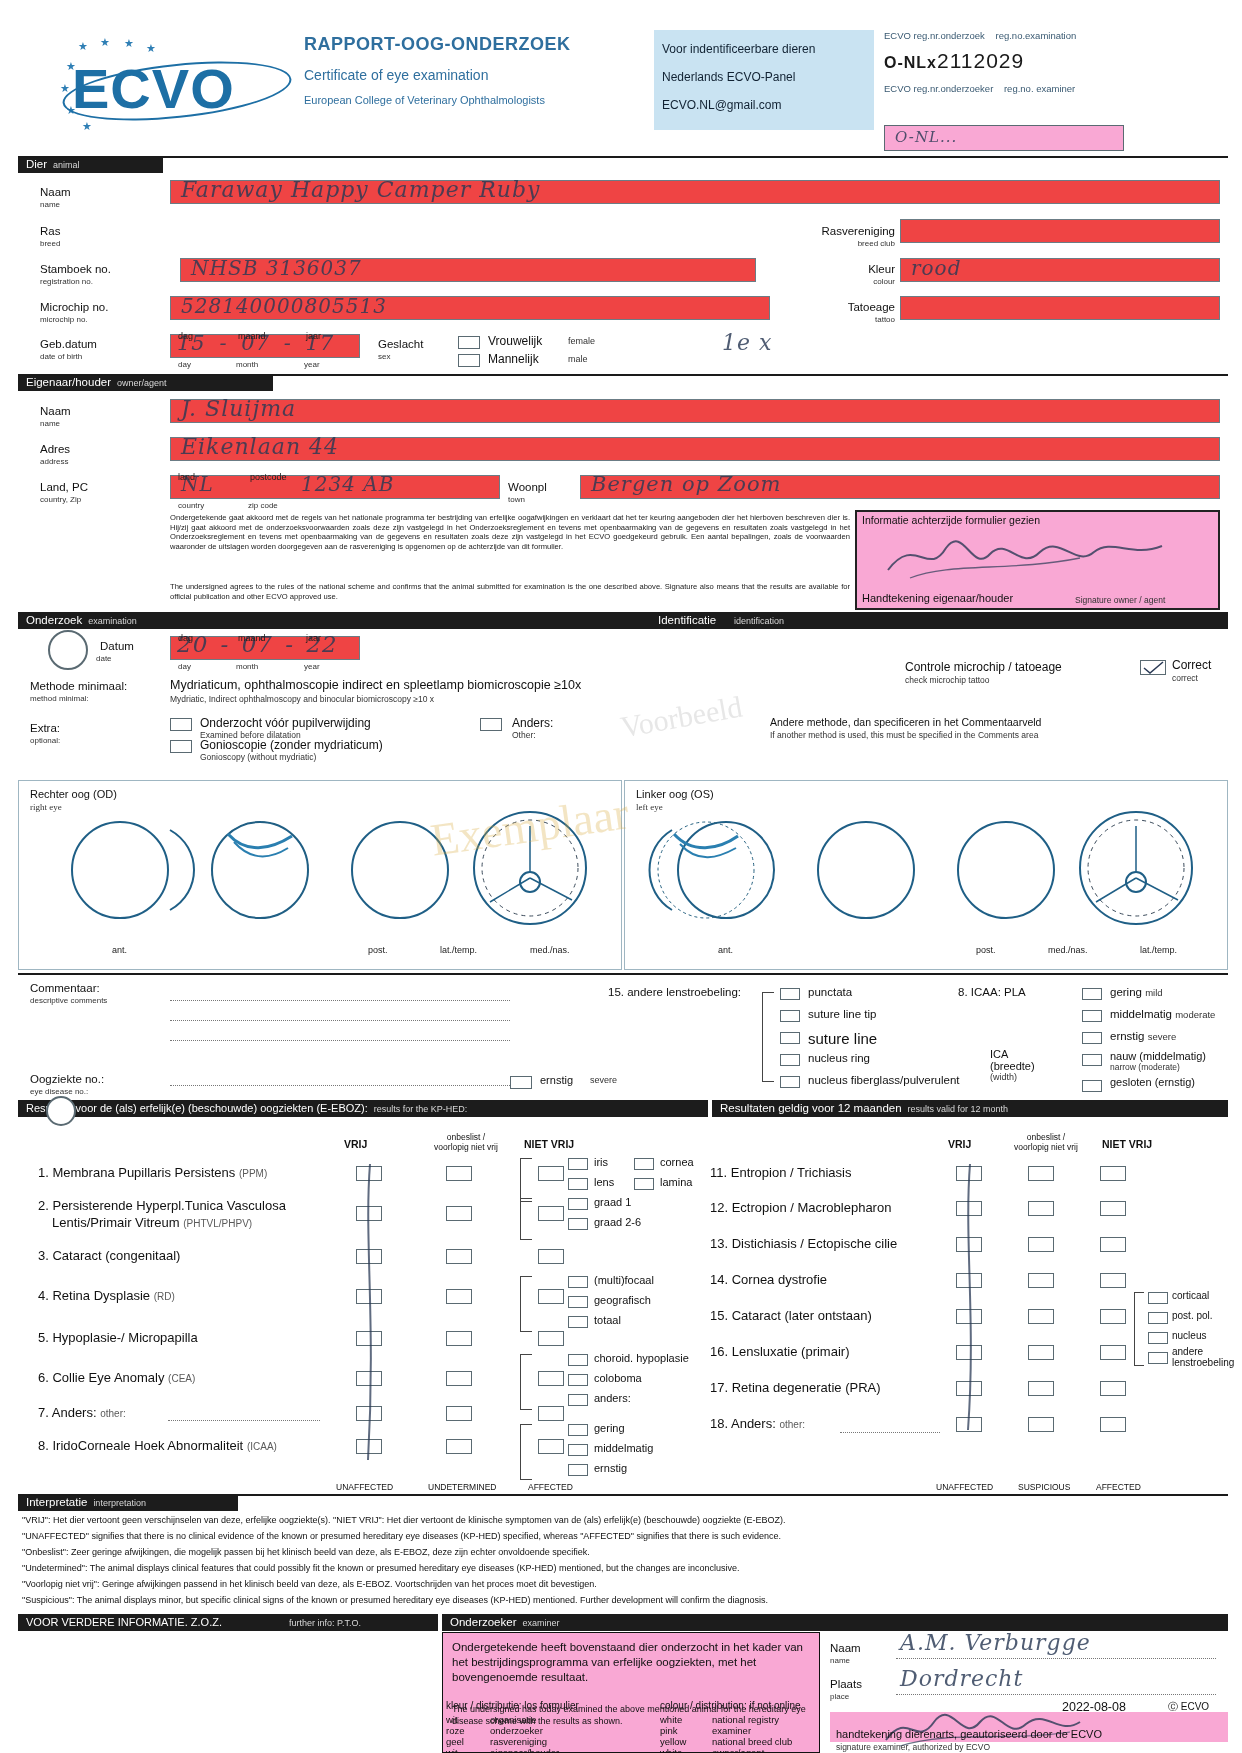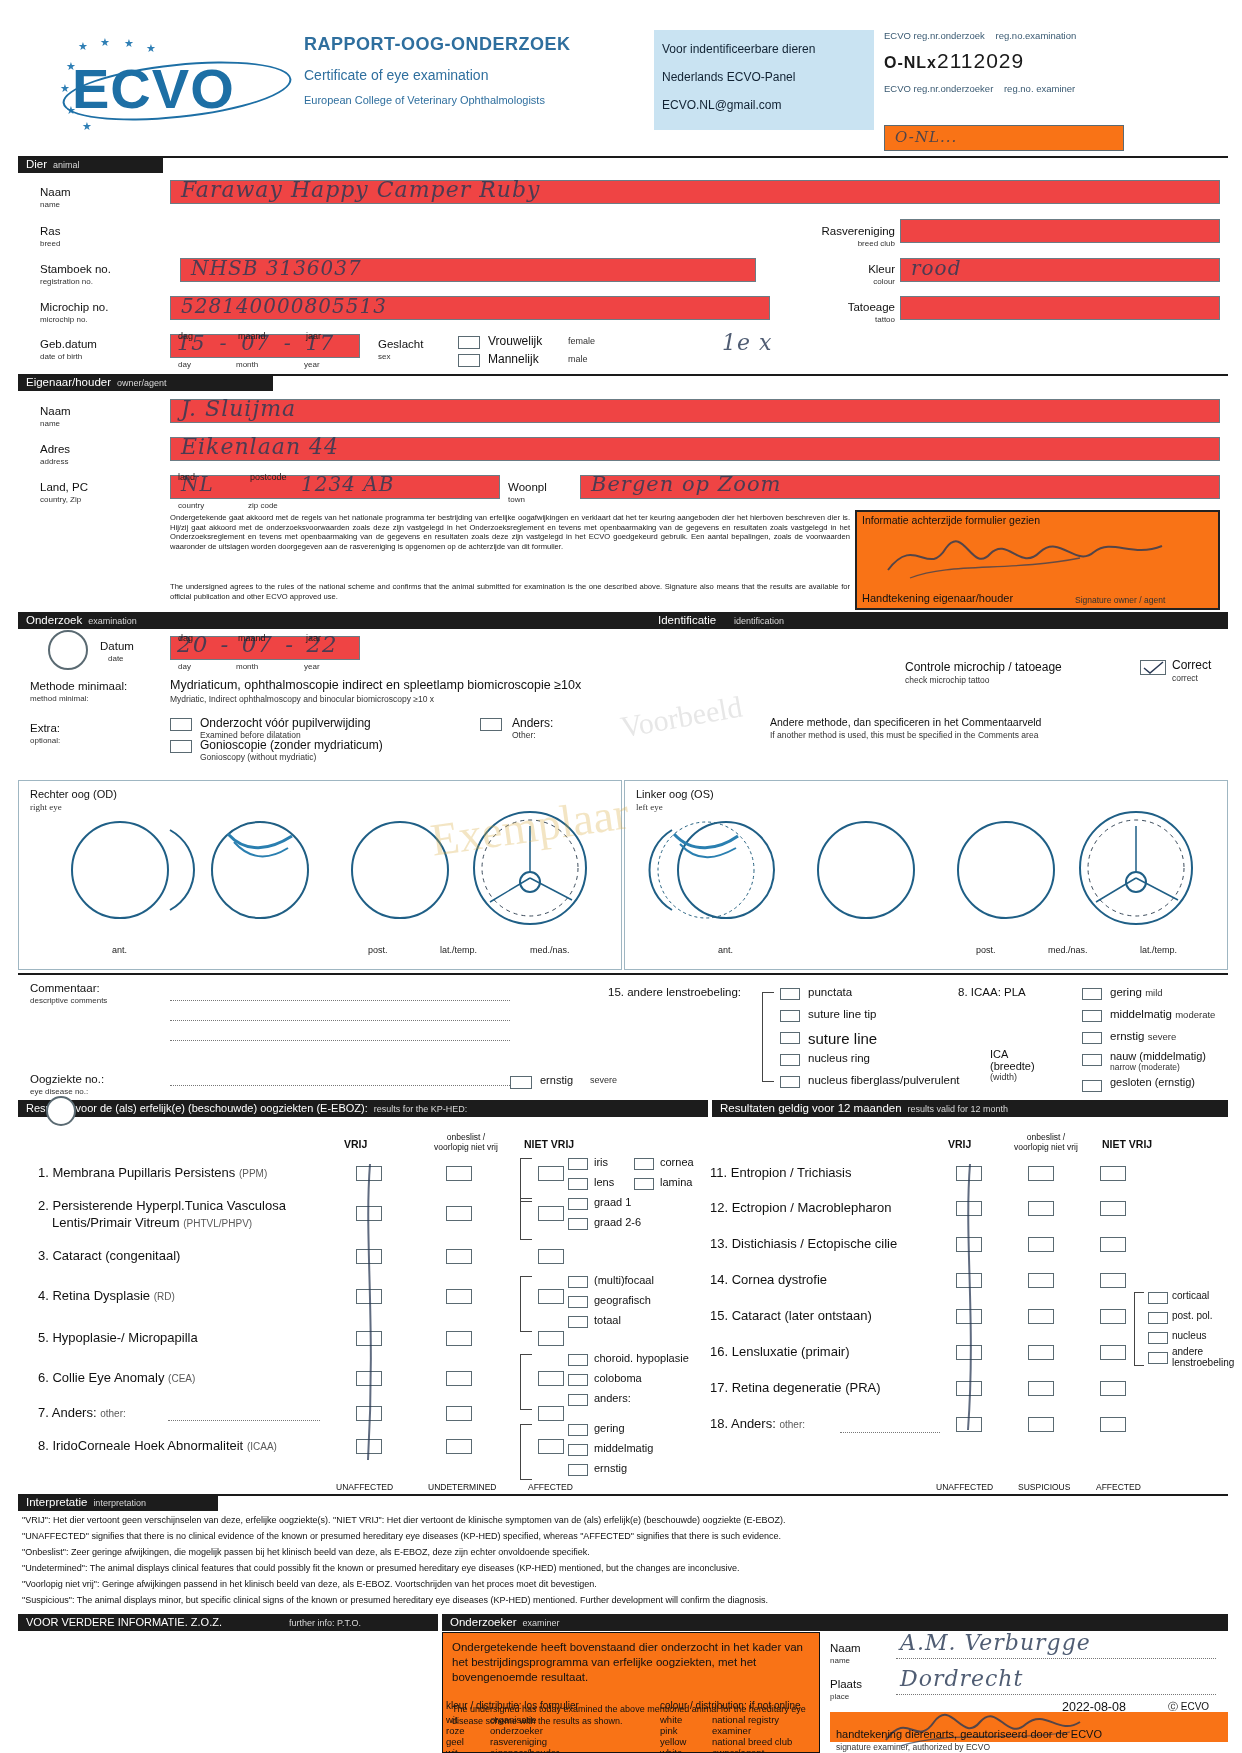--- a/index.html
+++ b/index.html
@@ -11,21 +11,21 @@
   }
   .page {
     position: relative;
     width: 1242px;
     height: 1753px;
     margin: 0 auto;
     background: #fff;
     overflow: hidden;
   }
   .hline { position: absolute; background: #1a1a1a; }
-  .box { position: absolute; border: 1px solid #5a6a72; background: #f97316; }
+  .box { position: absolute; border: 1px solid #5a6a72; background: #f9a8d4; }
   .hand {
     font-family: "DejaVu Serif", serif;
     color: #2a3a55;
     font-style: italic;
     opacity: .82;
     letter-spacing: 1px;
   }
 
   
   .hdr-band { position: absolute; left: 14px; top: 8px; width: 1214px; height: 128px; }
@@ -263,21 +263,21 @@
   <div style="position:absolute;left:1075px;top:595px;font-size:8.5px;color:#333;">Signature owner / agent</div>
 
   <div class="secbar" style="left:18px;top:612px;width:1210px;">
     <span>Onderzoek</span><i>examination</i>
     <span style="position:absolute;left:640px;top:2px;">Identificatie</span>
     <i style="position:absolute;left:710px;top:4px;">identification</i>
   </div>
 
   <div class="circ" style="left:48px;top:630px;width:40px;height:40px;border-width:2px;border-color:#5a6a72;"></div>
   <div class="field-lbl" style="left:100px;top:640px;">Datum</div>
-  <div class="field-sub" style="left:108px;top:654px;">date</div>
+  <div class="field-sub" style="left:96px;top:654px;">date</div>
   <div class="in" style="left:170px;top:636px;width:190px;">
     <div class="hand" style="position:absolute;left:6px;top:-6px;font-size:23px;">
       <span>20</span>
       <span style="margin:0 4px;">-</span>
       <span>07</span>
       <span style="margin:0 4px;">-</span>
       <span>22</span>
     </div>
   </div>
   <div class="tiny" style="position:absolute;left:178px;top:633px;">dag</div>
@@ -639,21 +639,21 @@
     <path d="M20,4 C14,80 26,160 18,270" stroke="#2a3a55" stroke-width="2" fill="none" opacity="0.75"></path>
   </svg>
 
   <div style="position:absolute;left:336px;top:1482px;font-size:8.5px;">UNAFFECTED</div>
   <div style="position:absolute;left:428px;top:1482px;font-size:8.5px;">UNDETERMINED</div>
   <div style="position:absolute;left:528px;top:1482px;font-size:8.5px;">AFFECTED</div>
   <div style="position:absolute;left:936px;top:1482px;font-size:8.5px;">UNAFFECTED</div>
   <div style="position:absolute;left:1018px;top:1482px;font-size:8.5px;">SUSPICIOUS</div>
   <div style="position:absolute;left:1096px;top:1482px;font-size:8.5px;">AFFECTED</div>
 
-  <div class="secbar" style="left:18px;top:1494px;width:200px;">
+  <div class="secbar" style="left:18px;top:1494px;width:220px;">
     <span>Interpretatie</span><i>interpretation</i>
   </div>
   <div class="hline" style="left:18px;top:1494px;width:1210px;height:2px;"></div>
   <div class="interp" style="left:22px;top:1514px;width:1200px;">"VRIJ": Het dier vertoont geen verschijnselen van deze, erfelijke oogziekte(s). "NIET VRIJ": Het dier vertoont de klinische symptomen van de (als) erfelijk(e) (beschouwde) oogziekte (E-EBOZ).</div>
   <div class="interp" style="left:22px;top:1530px;width:1200px;">"UNAFFECTED" signifies that there is no clinical evidence of the known or presumed hereditary eye diseases (KP-HED) specified, whereas "AFFECTED" signifies that there is such evidence.</div>
   <div class="interp" style="left:22px;top:1546px;width:1200px;">"Onbeslist": Zeer geringe afwijkingen, die mogelijk passen bij het klinisch beeld van deze, als E-EBOZ, deze zijn echter onvoldoende specifiek.</div>
   <div class="interp" style="left:22px;top:1562px;width:1200px;">"Undetermined": The animal displays clinical features that could possibly fit the known or presumed hereditary eye diseases (KP-HED) mentioned, but the changes are inconclusive.</div>
   <div class="interp" style="left:22px;top:1578px;width:1200px;">"Voorlopig niet vrij": Geringe afwijkingen passend in het klinisch beeld van deze, als E-EBOZ. Voortschrijden van het proces moet dit bevestigen.</div>
   <div class="interp" style="left:22px;top:1594px;width:1200px;">"Suspicious": The animal displays minor, but specific clinical signs of the known or presumed hereditary eye diseases (KP-HED) mentioned. Further development will confirm the diagnosis.</div>
 

